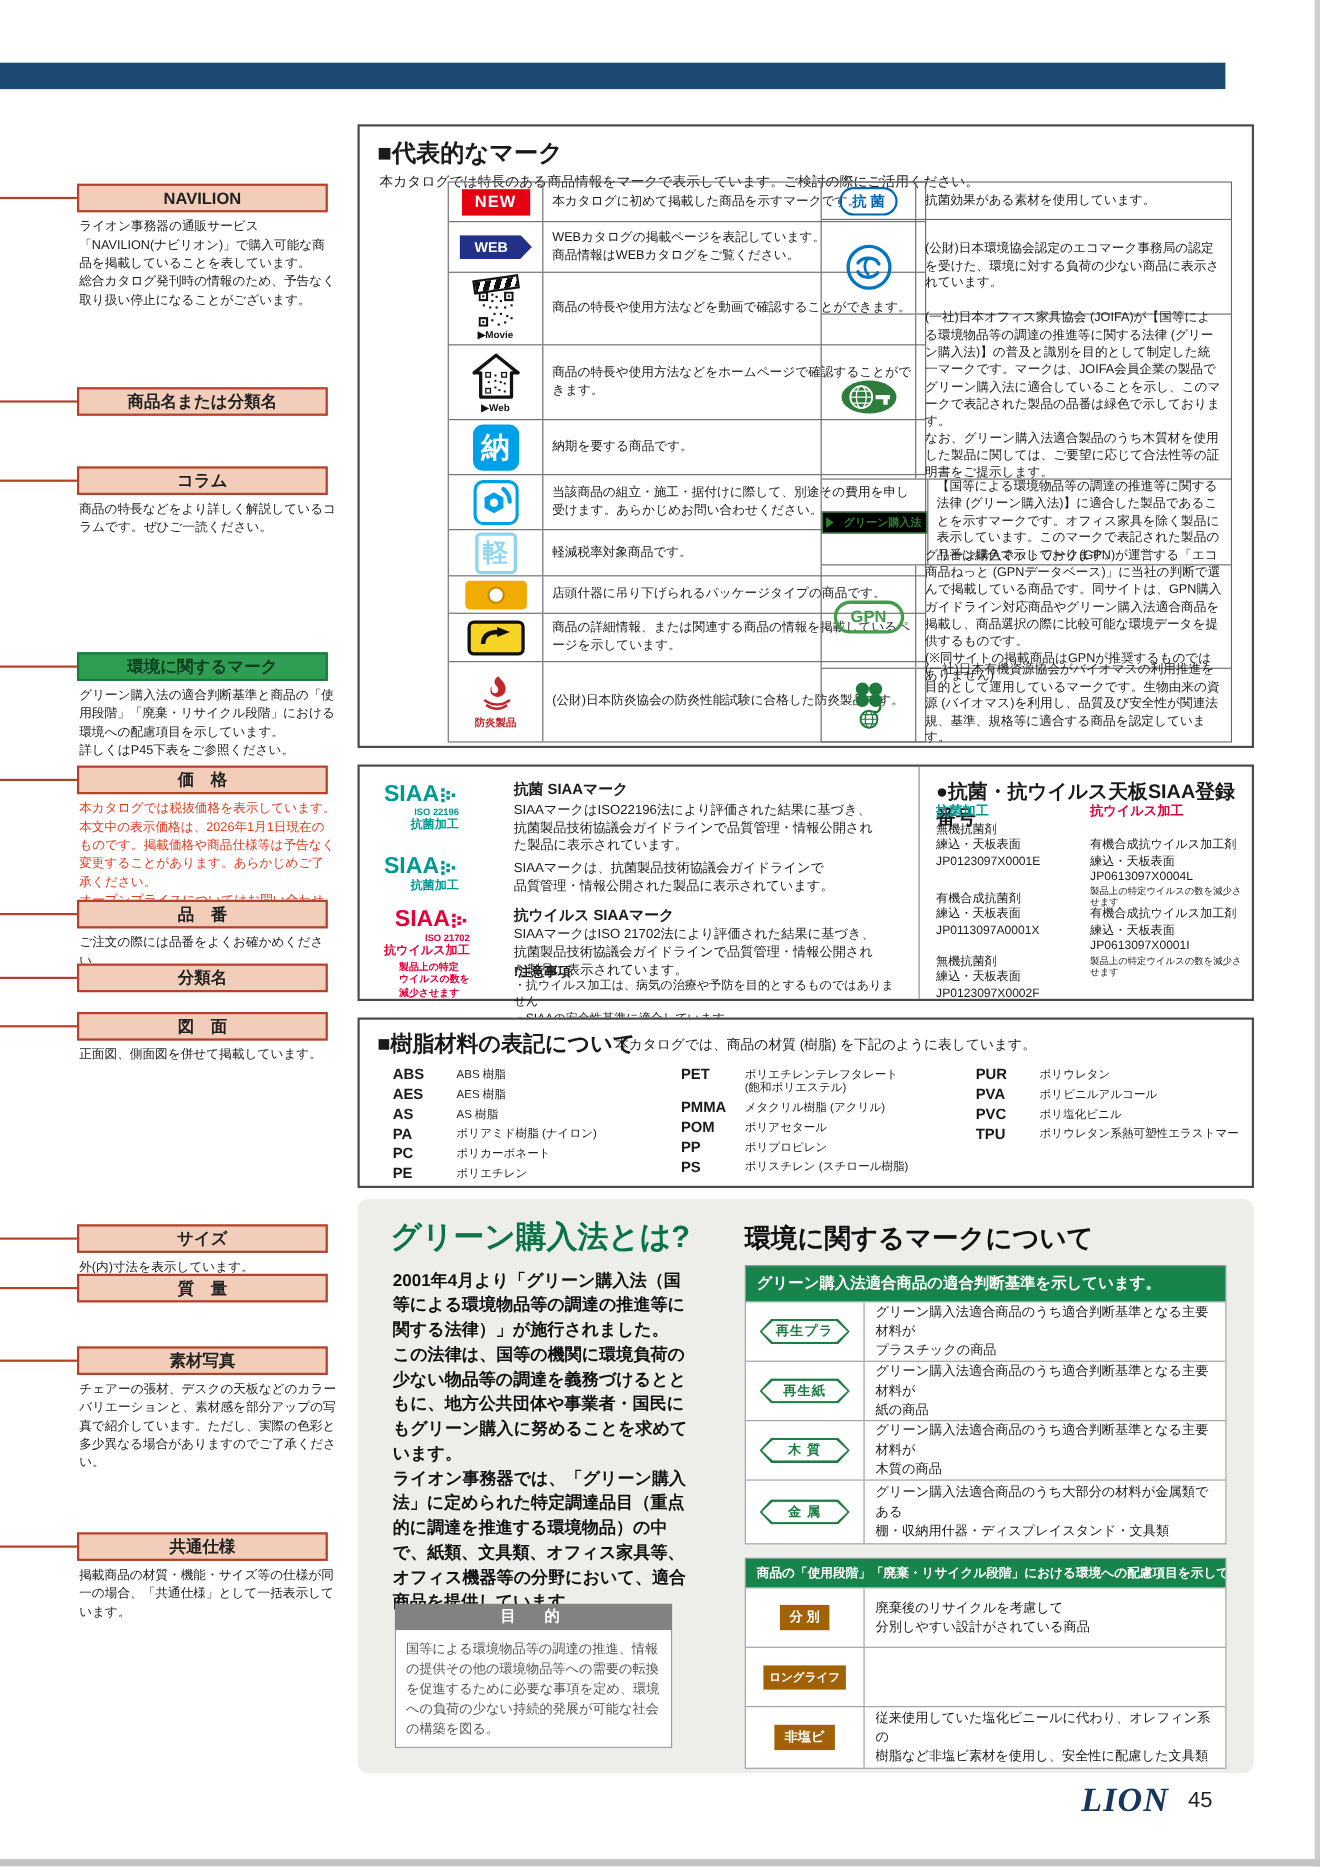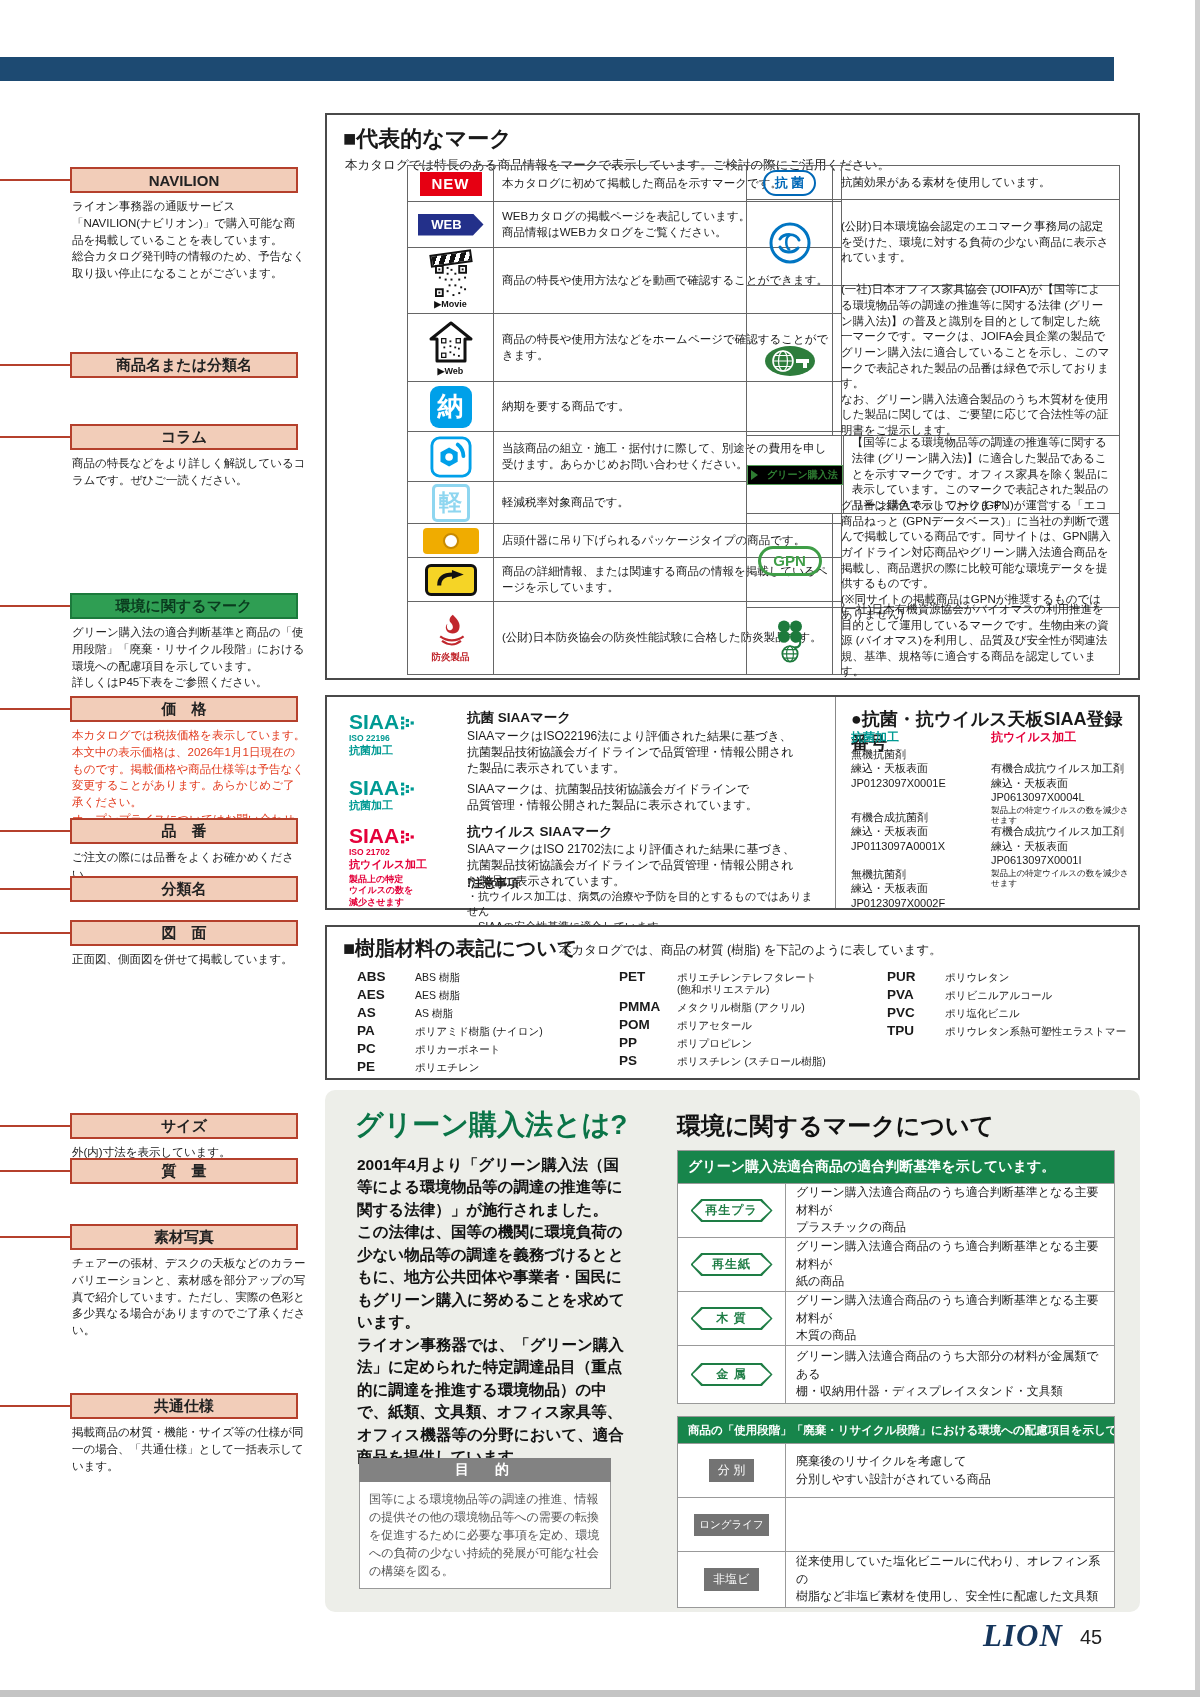--- a/index.html
+++ b/index.html
@@ -58,21 +58,21 @@
   .koukin{border:2px solid #0068b7;border-radius:14px;color:#0068b7;font-weight:bold;font-size:13px;
           padding:2px 10px;white-space:nowrap;}
   .gtag{display:flex;align-items:center;border:1.5px solid #57a05a;background:#000000;padding:2px 4px 2px 3px;gap:9px;}
   .gtag .tri{width:0;height:0;border-left:7px solid #2e7d32;border-top:5px solid transparent;border-bottom:5px solid transparent;}
   .gtag .t{font-size:10px;font-weight:bold;color:#2e7d32;white-space:nowrap;}
   .gpn{width:64px;height:30px;border:3px solid #3f9e47;border-radius:16px;color:#3f9e47;font-weight:bold;
        font-size:15px;display:flex;align-items:center;justify-content:center;box-sizing:border-box;}
 
   
   .siaa-div{position:absolute;left:508px;top:0;bottom:0;width:1px;background:#888;}
-  .slogo{position:absolute;display:flex;flex-direction:column;align-items:flex-start;line-height:1;}
+  .slogo{position:absolute;display:flex;flex-direction:column;align-items:flex-end;line-height:1;}
   .slogo .row{display:flex;align-items:flex-end;gap:2px;}
   .slogo .word{font-size:21px;font-weight:800;}
   .slogo .iso{font-size:8.5px;font-weight:bold;margin-top:2px;}
   .slogo .proc{font-size:11px;font-weight:bold;margin-top:2px;}
   .slogo.teal{color:#009a93;}
   .slogo.red{color:#e4003a;}
   .slogo .extra{font-size:9px;font-weight:bold;margin-top:4px;line-height:1.3;white-space:pre-line;}
   .stitle{position:absolute;font-size:13.5px;font-weight:bold;}
   .sdesc{position:absolute;font-size:12px;line-height:1.35;width:336px;white-space:pre-line;}
   .snote-t{position:absolute;font-size:12px;font-weight:bold;}
@@ -115,21 +115,21 @@
   .t2 .env-h{height:26px;font-size:11.5px;}
   .env-row{display:flex;border-top:1px solid #999;box-sizing:border-box;}
   .env-tagcell{flex:0 0 108px;display:flex;align-items:center;justify-content:center;border-right:1px solid #999;box-sizing:border-box;}
   .env-desc{flex:1;padding:4px 10px;font-size:12px;line-height:1.45;white-space:pre-line;
             display:flex;flex-direction:column;justify-content:center;box-sizing:border-box;}
   .hx{position:relative;width:82px;height:23px;}
   .hx .o{position:absolute;inset:0;background:#1e7d45;clip-path:polygon(13% 0,87% 0,100% 50%,87% 100%,13% 100%,0 50%);}
   .hx .i{position:absolute;inset:2px;background:#fff;clip-path:polygon(13% 0,87% 0,100% 50%,87% 100%,13% 100%,0 50%);}
   .hx .t{position:absolute;inset:0;display:flex;align-items:center;justify-content:center;
          font-size:12px;font-weight:bold;color:#1e7d45;letter-spacing:1px;}
-  .stag{background:#737373;color:#fff;font-weight:normal;font-size:12px;padding:3px 9px;white-space:nowrap;}
+  .stag{background:#a16207;color:#fff;font-weight:bold;font-size:12px;padding:3px 9px;white-space:nowrap;}
   .stag.small{font-size:10.5px;padding:4px 5px;}
 
   .brand{position:absolute;left:983px;top:1618px;font-family:"Liberation Serif",serif;font-style:italic;
          font-weight:bold;font-size:31px;color:#16365c;letter-spacing:1px;}
   .pagenum{position:absolute;left:1080px;top:1626px;font-size:20px;color:#222;}
 </style>
 </head>
 <body>
 
 <div class="page">

